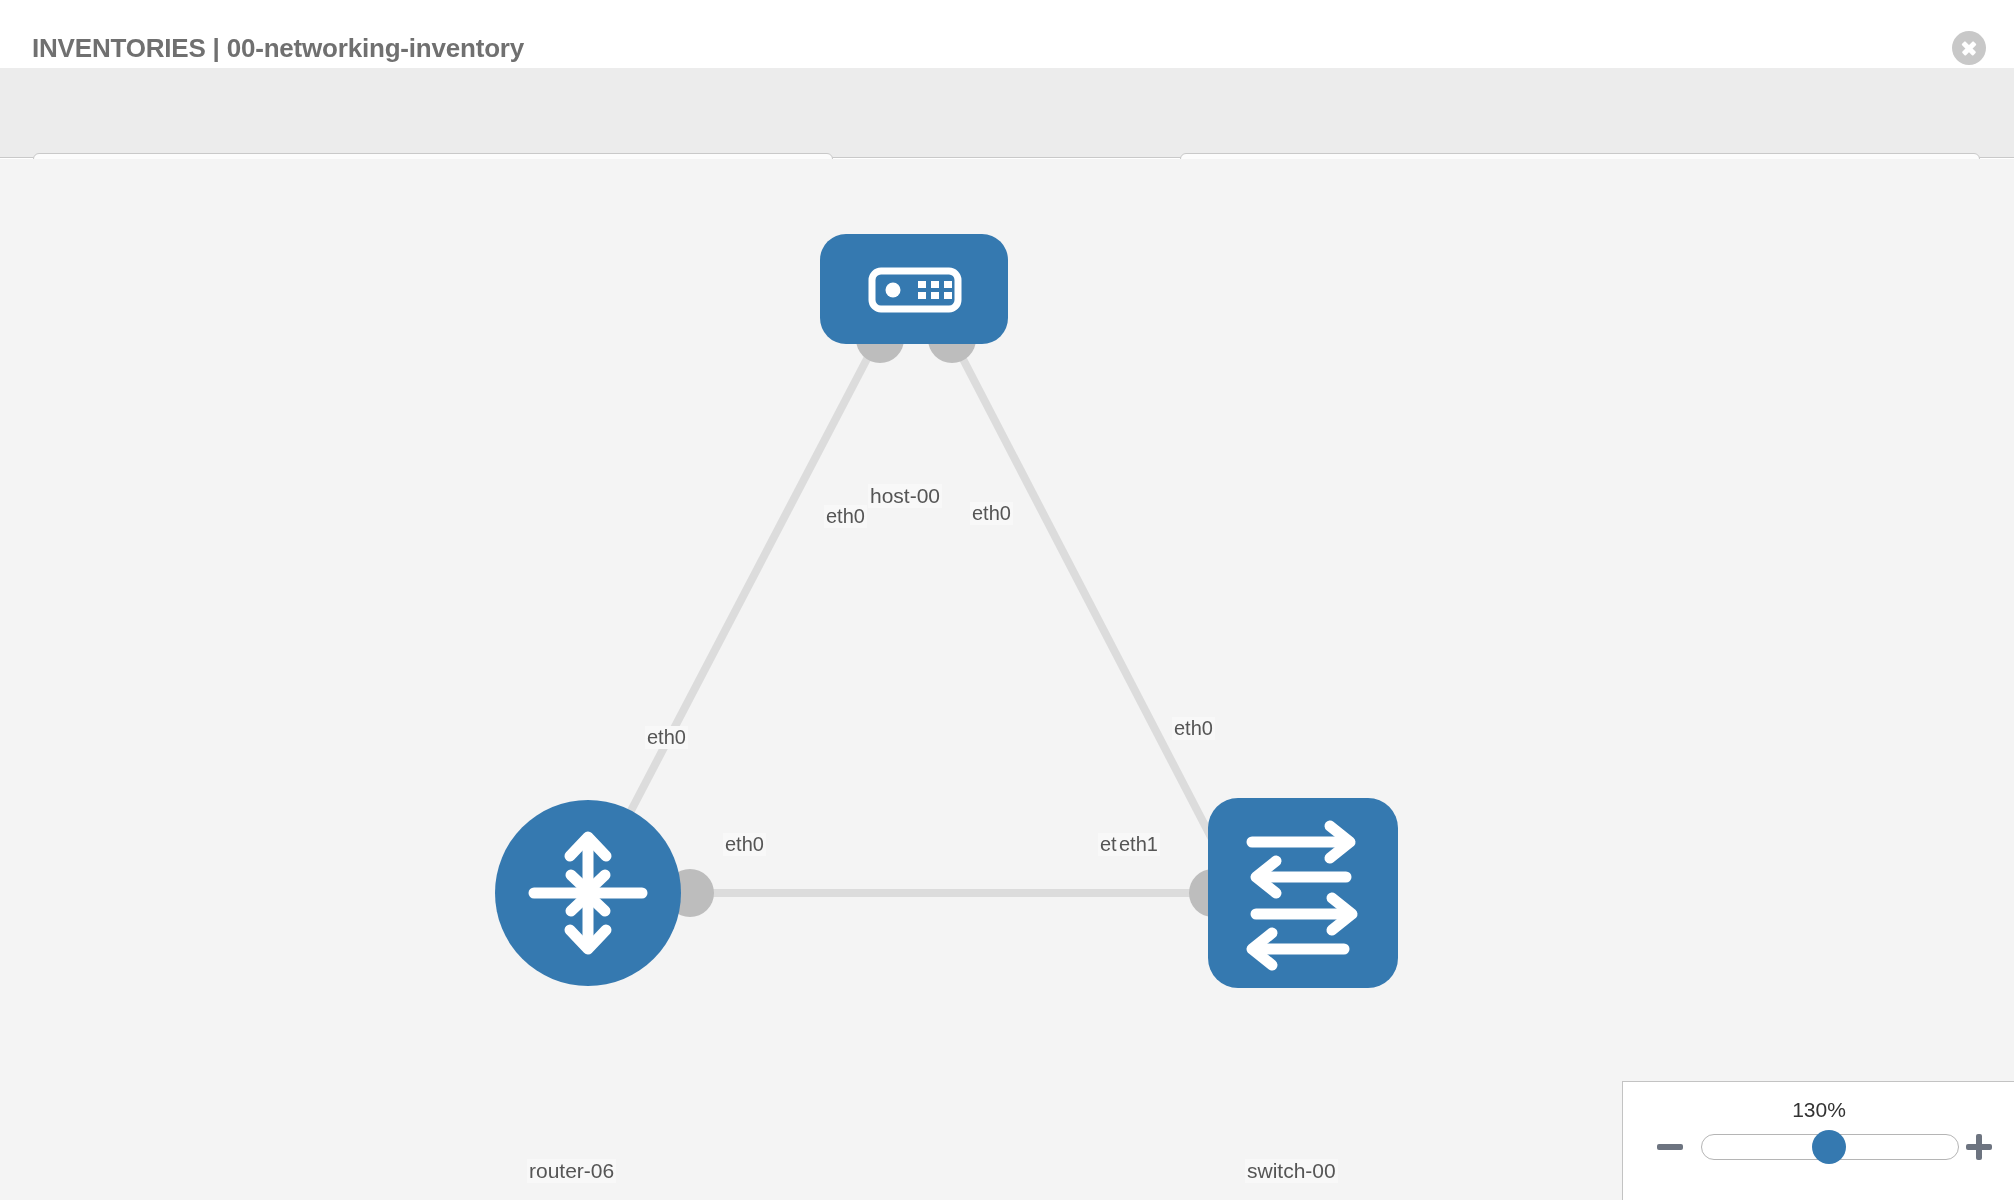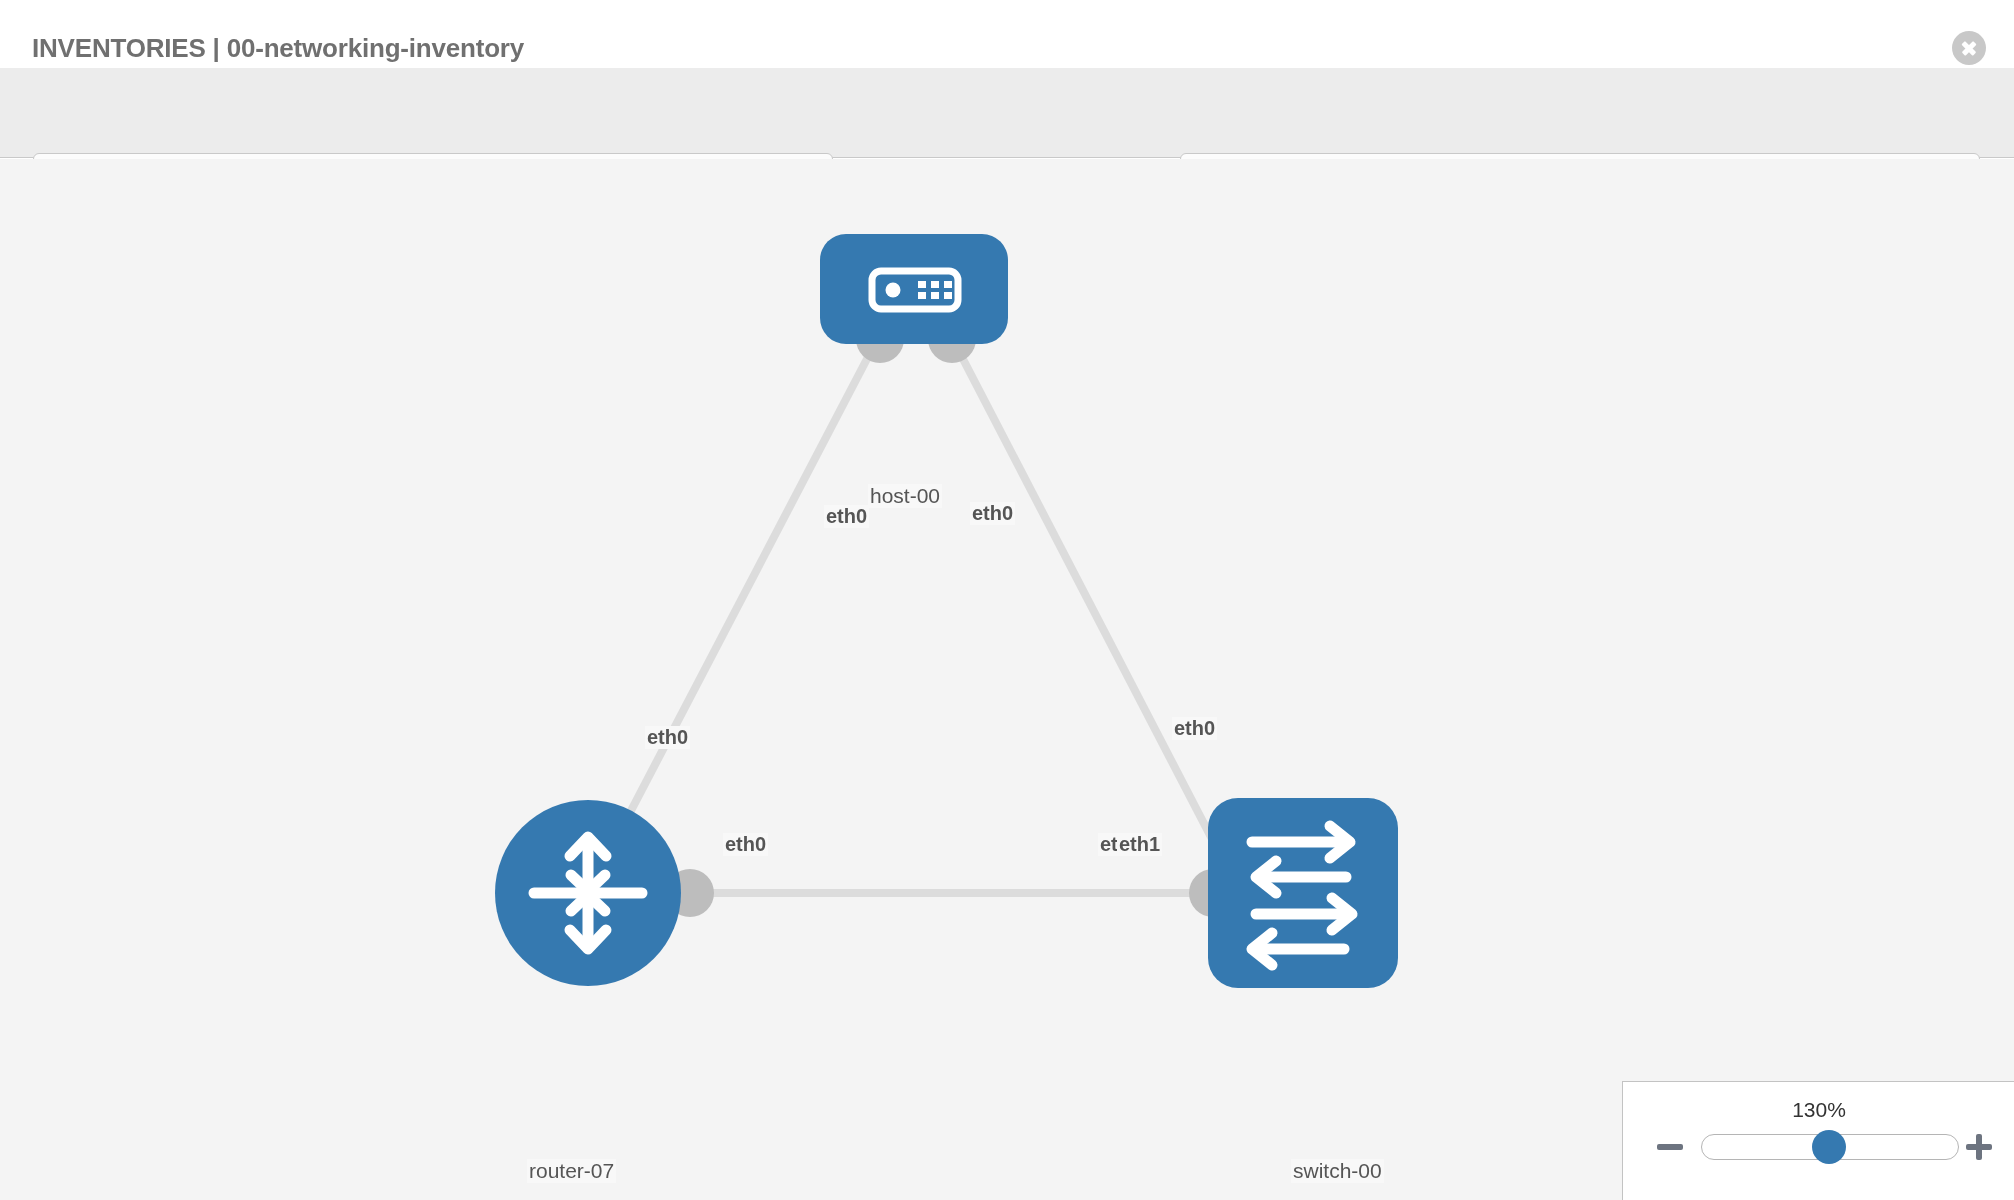--- a/index.html
+++ b/index.html
@@ -165,21 +165,20 @@
     white-space: nowrap;
     padding: 0 2px;
   }
   .iface-label {
     position: absolute;
     font-size: 20px;
     color: #555555;
     background: #f8f8f8;
     white-space: nowrap;
     padding: 0 2px;
-    font-weight: bold;
   }
 
   
   .zoom-panel {
     position: absolute;
     left: 1622px;
     top: 1081px;
     width: 396px;
     height: 119px;
     background: #ffffff;
@@ -370,23 +369,23 @@
     <span class="iface-label" style="left:645px; top:567px;">eth0</span>
 
     <span class="iface-label" style="left:1172px; top:558px;">eth0</span>
 
     <span class="iface-label" style="left:723px; top:674px;">eth0</span>
 
     <span class="iface-label" style="left:1098px; top:674px;">eth0</span>
 
     <span class="iface-label" style="left:1117px; top:674px;text-align:center;">eth1</span>
 
-    <span class="node-label" style="left:527px; top:1000px;">router-07</span>
-
-    <span class="node-label" style="left:1245px; top:1000px;margin-left:46px;">switch-00</span>
+    <span class="node-label" style="left:527px; top:1000px;">router-06</span>
+
+    <span class="node-label" style="left:1245px; top:1000px;">switch-00</span>
   </div>
 
   <div class="zoom-panel">
     <div class="zoom-level">130%</div>
     <div class="zoom-minus"></div>
     <div class="zoom-track"></div>
     <div class="zoom-thumb"></div>
     <div class="zoom-plus"></div>
   </div>
 

